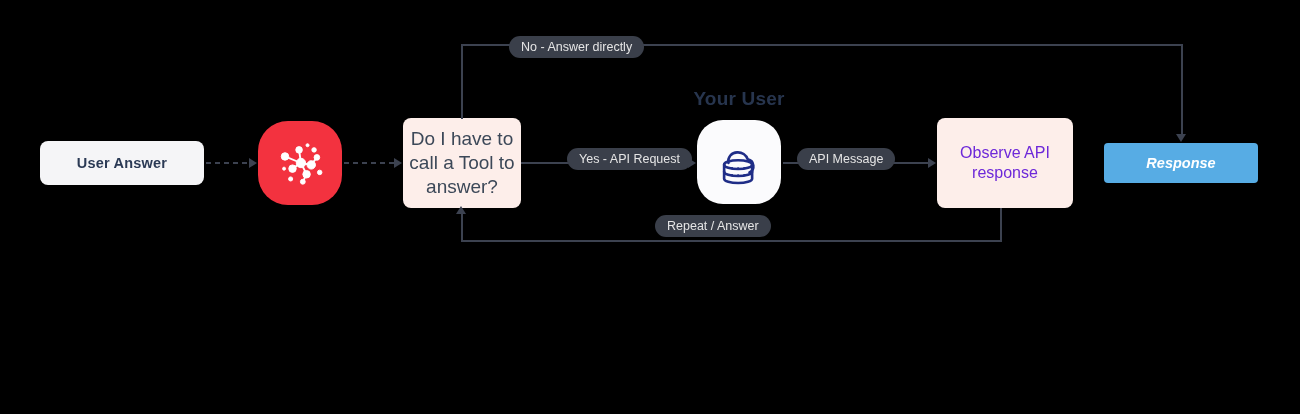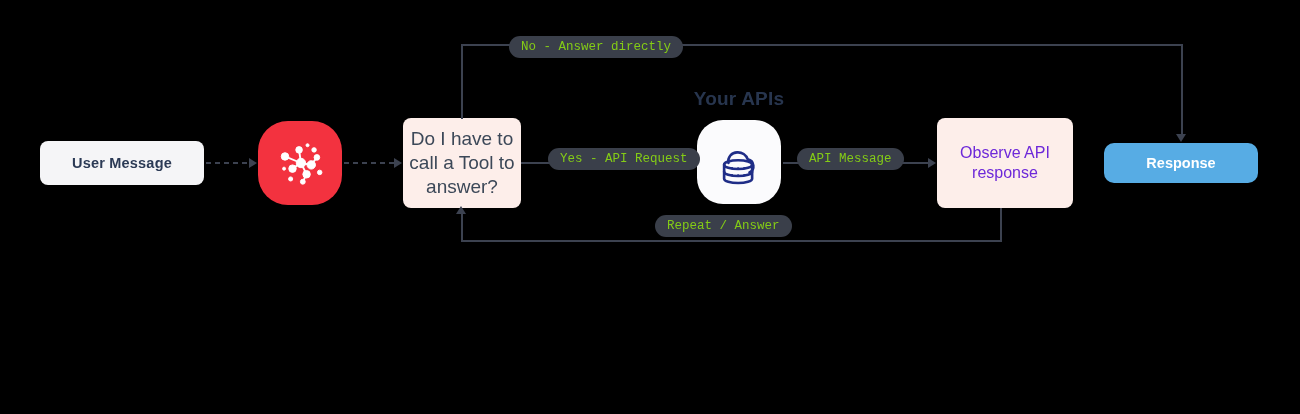--- a/index.html
+++ b/index.html
@@ -98,25 +98,26 @@
     box-shadow: 0 1px 3px rgba(0,0,0,.10);
   }
 
   
   #response-button {
     left: 1104px;
     top: 143px;
     width: 154px;
     height: 40px;
     background: #57ACE4;
-    border-radius: 10px;
+    border-radius: 4px;
     color: #ffffff;
     font-size: 14.5px;
     font-weight: bold;
     cursor: pointer;
+    font-style: italic;
   }
 
   
   .group-title {
     position: absolute;
     color: #2b3a55;
     font-size: 19px;
     font-weight: bold;
     letter-spacing: .2px;
     text-align: center;
@@ -161,40 +162,39 @@
       to right,
       #3c4250 0px, #3c4250 5px,
       transparent 5px, transparent 9px
     );
   }
 
   
   .edge-label {
     position: absolute;
     background: #3a3f4a;
-    color: #84cc16;
+    color: #e5e5e5;
     border-radius: 11px;
     font-size: 12.5px;
     padding: 4px 12px;
     white-space: nowrap;
     text-align: center;
     line-height: 14px;
     filter: blur(.4px);
-    font-family: Liberation Mono, monospace;
   }
 </style>
 </head>
 <body>
 
 <div id="canvas">
 
 
-  <div class="group-title" id="title-your-apis">Your APIs</div>
-
-  <div class="node" id="user-message">User Message</div>
+  <div class="group-title" id="title-your-apis">Your User</div>
+
+  <div class="node" id="user-message">User Answer</div>
 
   <div class="node" id="ai-assistant-icon">
     <svg viewBox="0 0 64 64" xmlns="http://www.w3.org/2000/svg">
       <g fill="#ffffff" stroke="#ffffff">
 
         <line x1="16" y1="25" x2="33" y2="32" stroke-width="2"></line>
         <line x1="33" y1="32" x2="31" y2="18" stroke-width="2"></line>
         <line x1="33" y1="32" x2="44" y2="34" stroke-width="2"></line>
         <line x1="33" y1="32" x2="39" y2="44" stroke-width="2"></line>
         <line x1="33" y1="32" x2="24" y2="38" stroke-width="2"></line>
@@ -256,19 +256,19 @@
   <div class="conn v" style="left:1181px; top:44px; height:92px;"></div>
   <div class="arrowhead down" style="left:1176px; top:134px;"></div>
 
   <div class="conn v" style="left:1000px; top:208px; height:33px;"></div>
   <div class="conn h" style="left:461px; top:240px; width:541px;"></div>
   <div class="conn v" style="left:461px; top:214px; height:27px;"></div>
   <div class="arrowhead up" style="left:456px; top:206px;"></div>
 
   <div class="edge-label" style="left:509px; top:36px;">No - Answer directly</div>
 
-  <div class="edge-label" style="left:548px; top:148px;text-align:center;">Yes - API Request</div>
+  <div class="edge-label" style="left:567px; top:148px;text-align:center;">Yes - API Request</div>
 
   <div class="edge-label" style="left:797px; top:148px;">API Message</div>
 
   <div class="edge-label" style="left:655px; top:215px;">Repeat / Answer</div>
 
 </div>
 
 </body></html>

